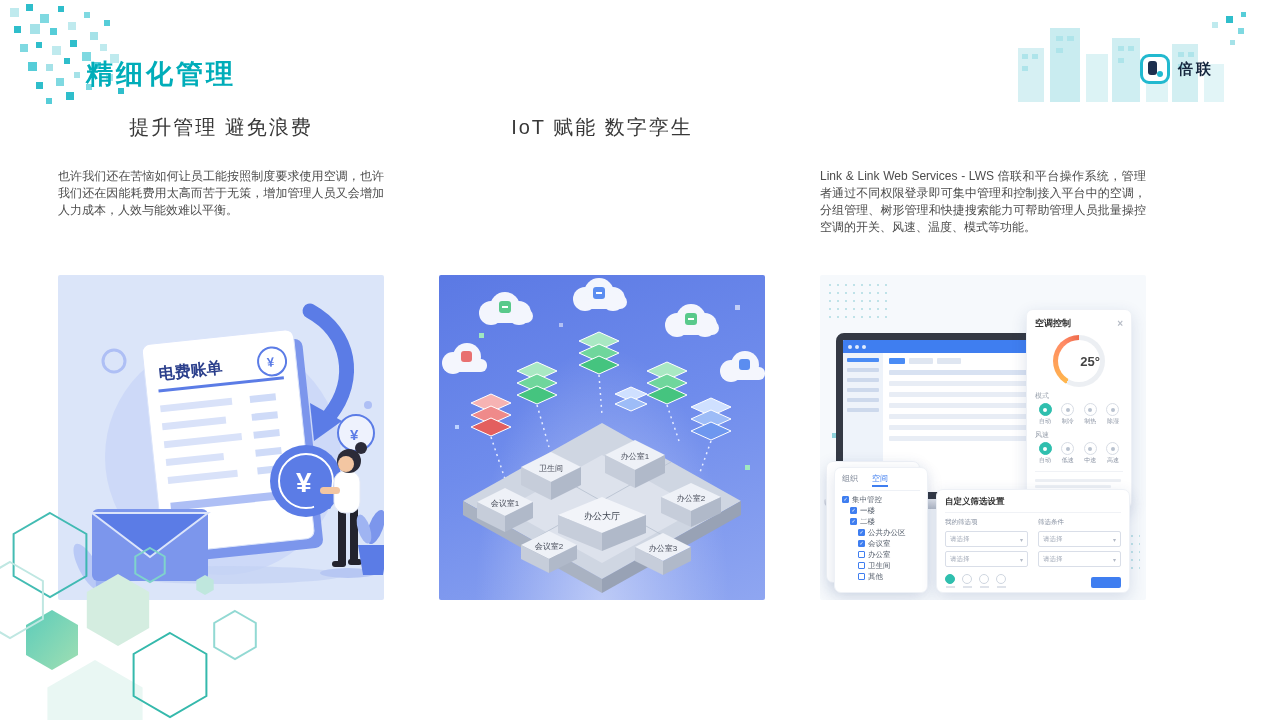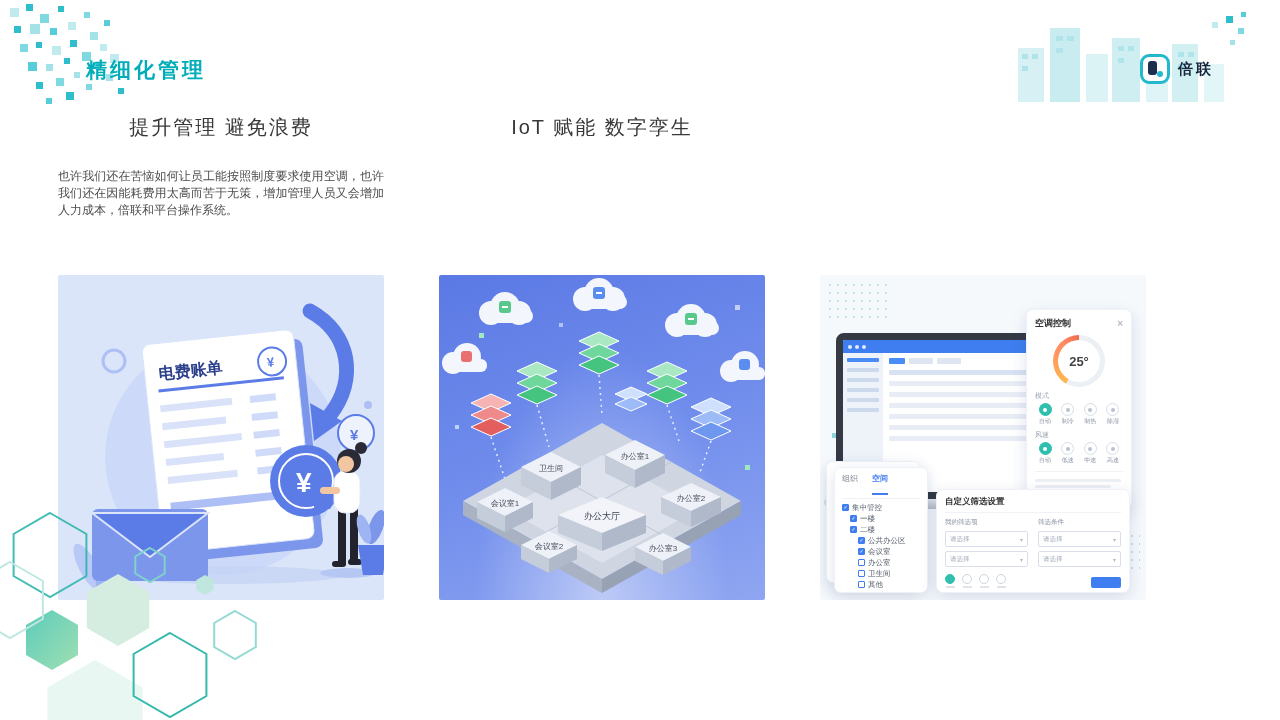--- a/index.html
+++ b/index.html
@@ -1,20 +1,20 @@
 <!DOCTYPE html>
 <html><head>
 <meta charset="utf-8">
 <style>
   html,body{margin:0;padding:0;background:#fff;}
   .slide{position:relative;width:1280px;height:720px;background:#ffffff;overflow:hidden;
          font-family:"Liberation Sans","DejaVu Sans",sans-serif;}
 
   
-  .page-title{position:absolute;left:86px;top:56px;margin:0;font-size:21px;font-weight:bold;
+  .page-title{position:absolute;left:86px;top:56px;margin:0;font-size:27px;font-weight:bold;
               color:#00adb9;letter-spacing:3px;}
   .pixels-tl{position:absolute;left:6px;top:4px;}
   .city-tr{position:absolute;left:1012px;top:10px;}
   .logo{position:absolute;left:1140px;top:54px;display:flex;align-items:center;gap:8px;}
   .logo-icon{width:30px;height:30px;border-radius:9px;border:3px solid #22b9cf;background:#fff;
              box-sizing:border-box;position:relative;}
   .logo-glyph{position:absolute;left:5px;top:4px;width:9px;height:14px;background:#1d2f4e;border-radius:3px;}
   .logo-dot{position:absolute;right:4px;bottom:4px;width:6px;height:6px;border-radius:50%;background:#22b9cf;}
   .logo-text{font-size:15px;font-weight:800;color:#16263e;letter-spacing:3px;}
 
@@ -68,41 +68,41 @@
         box-shadow:0 5px 16px rgba(30,60,120,.14);box-sizing:border-box;}
   .ghost{left:6px;top:186px;width:94px;height:122px;}
 
   .ac{left:206px;top:34px;width:106px;height:200px;padding:7px 8px;}
   .ac-head{display:flex;justify-content:space-between;align-items:center;font-size:9px;
            font-weight:bold;color:#333;}
   .x-icon::before{content:"×";color:#b6bcc6;font-size:10px;}
   .gauge{width:52px;height:52px;margin:5px auto 3px;border-radius:50%;position:relative;
          background:conic-gradient(from 210deg,#ffb74d 0deg,#ff8a65 110deg,#ef6c4d 150deg,#eceff3 150deg 360deg);}
   .gauge-in{position:absolute;inset:5px;border-radius:50%;background:#fff;display:flex;
-            align-items:center;justify-content:center;}
+            align-items:center;justify-content:flex-end;}
   .temp{font-size:13px;font-weight:bold;color:#444;}
   .ac-lab{font-size:7px;color:#98a0ac;margin:4px 0 2px;}
   .optrow{display:flex;justify-content:space-between;}
   .opt{display:flex;flex-direction:column;align-items:center;width:20px;}
   .optc{width:13px;height:13px;border-radius:50%;border:1px solid #d8dde5;background:#fff;
         display:flex;align-items:center;justify-content:center;box-sizing:border-box;}
   .optc::before{content:"";width:4px;height:4px;border-radius:2px;background:#b9c2cf;}
   .opt.on .optc{background:#2fbfae;border-color:#2fbfae;}
   .opt.on .optc::before{background:#fff;}
   .optl{font-size:6px;color:#8a93a3;margin-top:1px;white-space:nowrap;}
   .ac-note{margin-top:6px;border-top:1px solid #f0f2f6;padding-top:4px;}
   .ac-note b{display:block;height:3px;background:#eceff4;border-radius:1px;margin-top:3px;}
   .ac-note b:nth-child(1){width:86px;}
   .ac-note b:nth-child(2){width:76px;}
   .ac-note b:nth-child(3){width:52px;}
 
   .tree{left:14px;top:192px;width:94px;height:126px;padding:5px 7px;}
   .tabs{display:flex;gap:14px;border-bottom:1px solid #eef1f6;padding-bottom:3px;margin-bottom:3px;}
   .tab{font-size:8px;color:#7b8494;}
-  .tab.active{color:#3f7ef0;font-weight:bold;border-bottom:2px solid #3f7ef0;padding-bottom:9px;}
+  .tab.active{color:#3f7ef0;font-weight:normal;border-bottom:2px solid #3f7ef0;padding-bottom:1px;}
   .trow{display:flex;align-items:center;gap:3px;height:11px;}
   .trow.i1{padding-left:8px;text-align:center;}
   .trow.i2{padding-left:16px;}
   .cb{width:7px;height:7px;border:1px solid #3f7ef0;border-radius:1px;box-sizing:border-box;flex:none;}
   .cb.checked{background:#3f7ef0;}
   .cb.checked::after{content:"✓";display:block;color:#fff;font-size:5px;line-height:5px;text-align:center;}
   .tlab{font-size:7.5px;color:#555e6b;white-space:nowrap;}
 
   .filter{left:116px;top:214px;width:194px;height:104px;padding:6px 8px;}
   .f-title{font-size:8.5px;font-weight:bold;color:#333;border-bottom:1px solid #f0f2f6;padding-bottom:4px;}
@@ -200,21 +200,21 @@
     </span>
     <span class="logo-text">倍联</span>
   </div>
 
   <h1 class="page-title">精细化管理</h1>
 
   <div class="columns">
 
     <section class="col">
       <h2 class="col-heading">提升管理 避免浪费</h2>
-      <p class="col-body">也许我们还在苦恼如何让员工能按照制度要求使用空调，也许我们还在因能耗费用太高而苦于无策，增加管理人员又会增加人力成本，倍联和平台操作系统。</p>
+      <p class="col-body">也许我们还在苦恼如何让员工能按照制度要求使用空调，也许我们还在因能耗费用太高而苦于无策，增加管理人员又会增加人力成本，人效与能效难以平衡。</p>
       <div class="illus bill">
         <svg width="326" height="325" viewBox="0 0 326 325">
           <circle cx="165" cy="182" r="118" fill="#cdd9f8"></circle>
           <ellipse cx="170" cy="300" rx="115" ry="9" fill="#c3d2f4" opacity="0.7"></ellipse>
           <circle cx="56" cy="86" r="11" fill="none" stroke="#aebff5" stroke-width="3"></circle>
           <circle cx="310" cy="130" r="4" fill="#aebff5"></circle>
 
           <g>
             <ellipse cx="30" cy="292" rx="9" ry="26" fill="#b9c9f6" transform="rotate(-28 30 292)"></ellipse>
             <ellipse cx="48" cy="296" rx="8" ry="22" fill="#9fb4f2" transform="rotate(18 48 296)"></ellipse>
@@ -428,20 +428,21 @@
               <rect x="296" y="30" width="5" height="5" fill="#ffffff" opacity="0.6"></rect>
             <rect x="16" y="150" width="4" height="4" fill="#bcd2ff"></rect>
               <rect x="306" y="190" width="5" height="5" fill="#9fe8c0"></rect>
             <rect x="120" y="48" width="4" height="4" fill="#ffffff" opacity="0.5"></rect>
           </g>
         </svg>
       </div>
     </section>
 
     <section class="col">
+      <p class="col-body">Link &amp; Link Web Services - LWS 倍联和平台操作系统，管理者通过不同权限登录即可集中管理和控制接入平台中的空调，分组管理、树形管理和快捷搜索能力可帮助管理人员批量操控空调的开关、风速、温度、模式等功能。</p>
       <div class="illus dash">
         <div class="dots p1"></div>
         <div class="dots p2"></div>
         <span class="sq sq1"></span>
         <span class="sq sq2"></span>
         <span class="sq sq3"></span>
 
         <div class="laptop">
           <div class="screen">
             <div class="scr-top">

